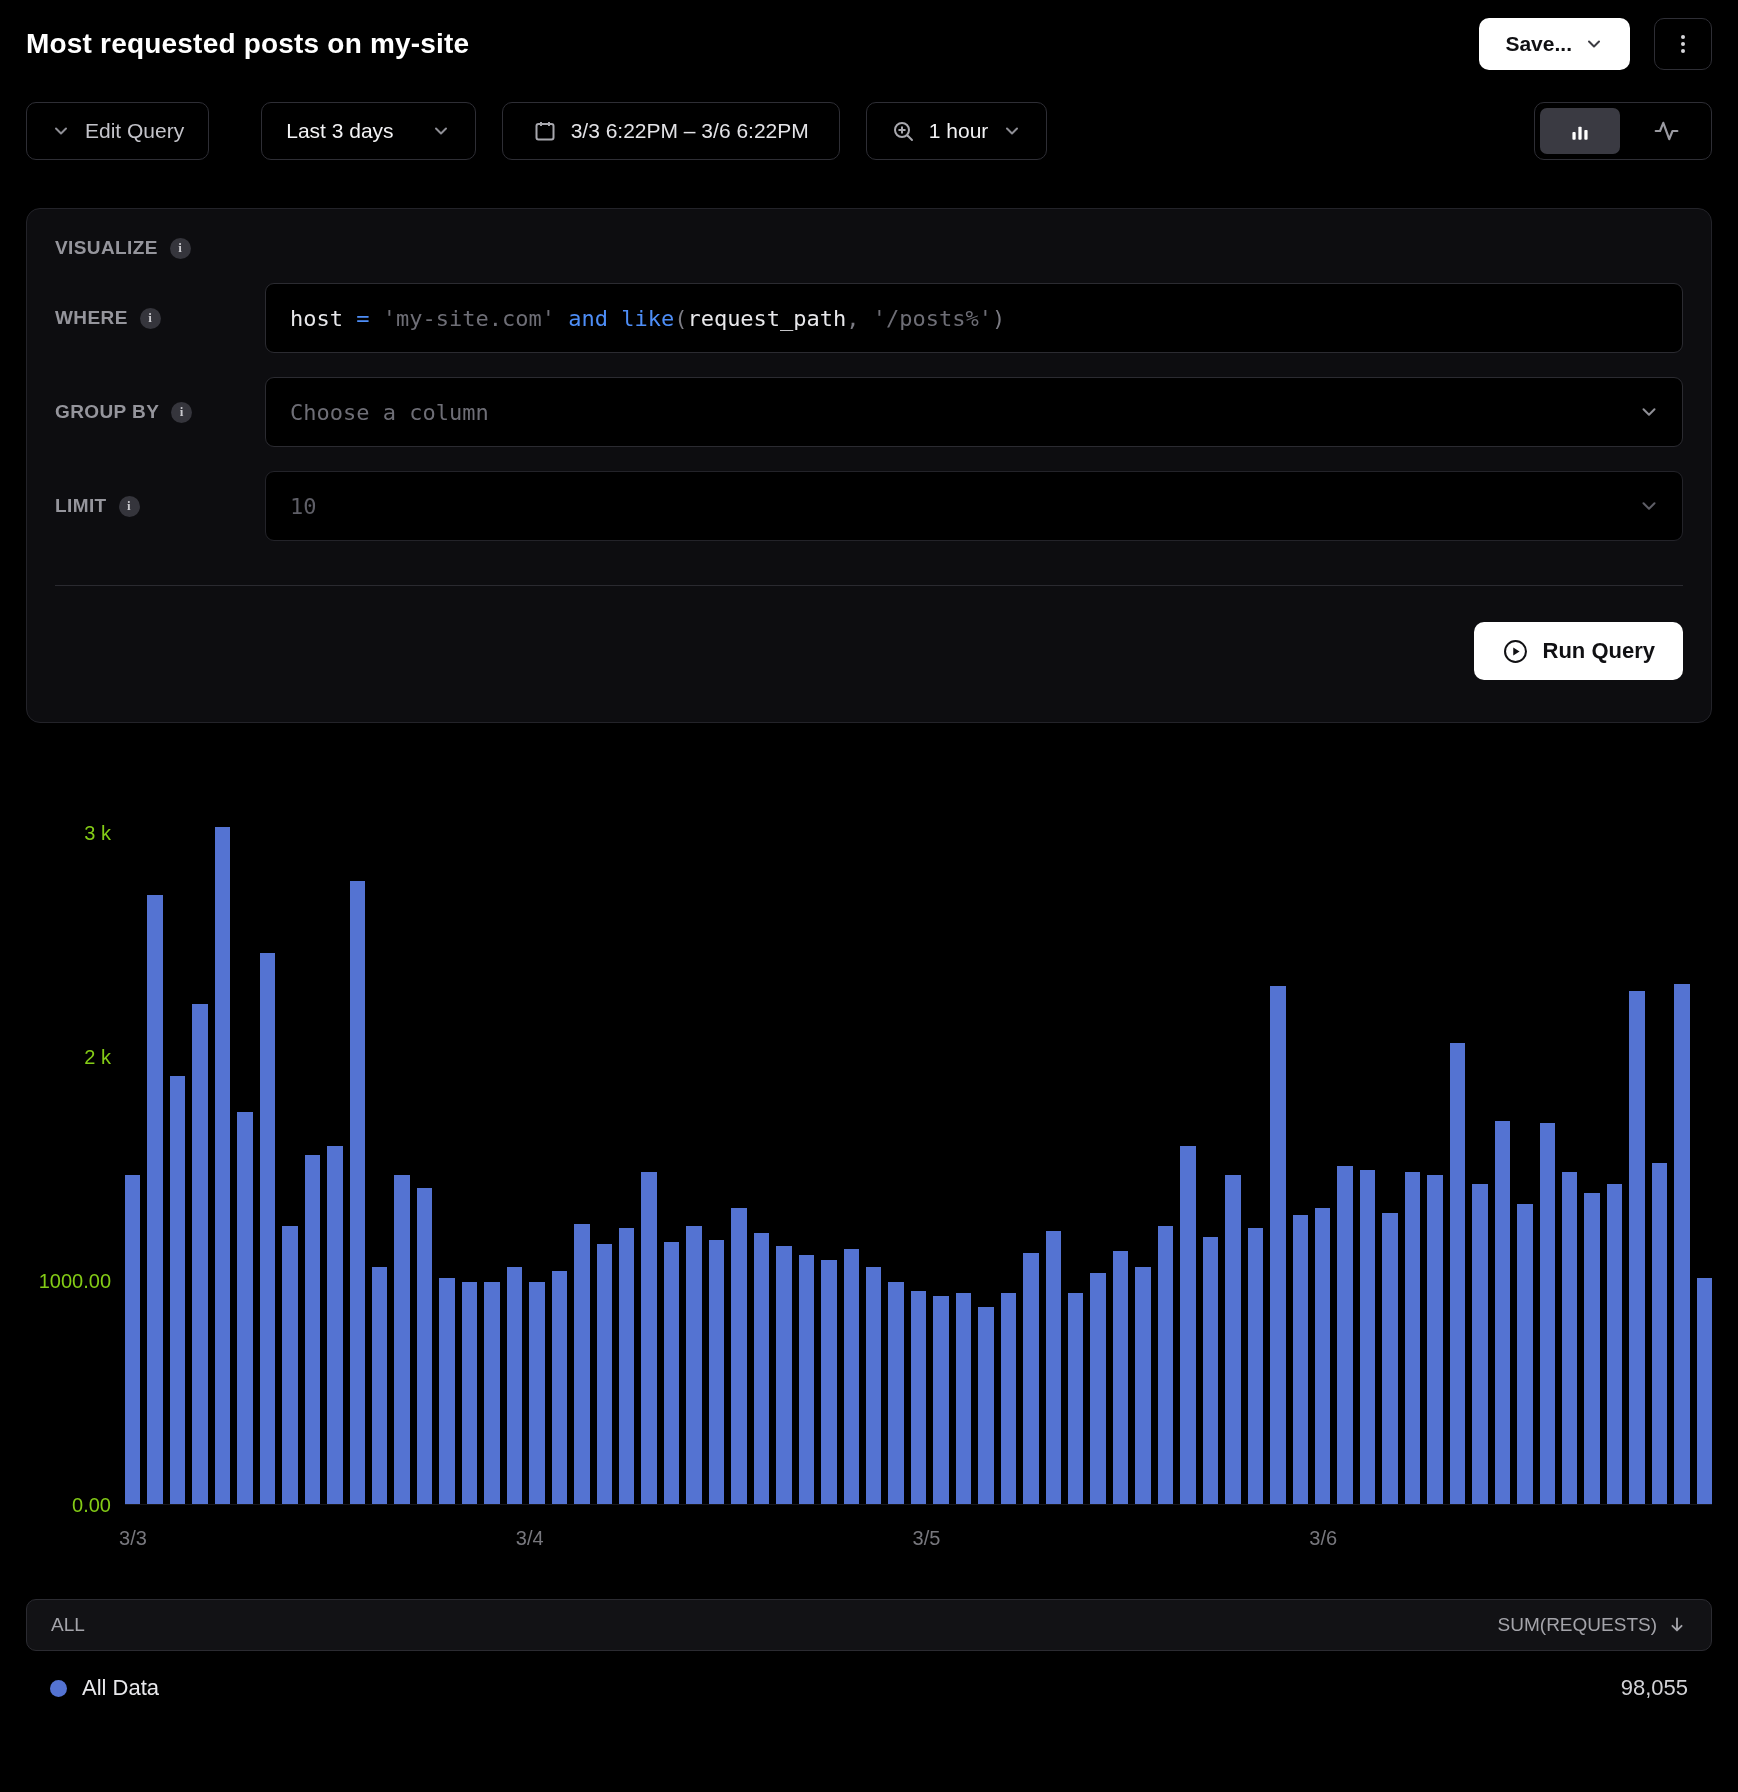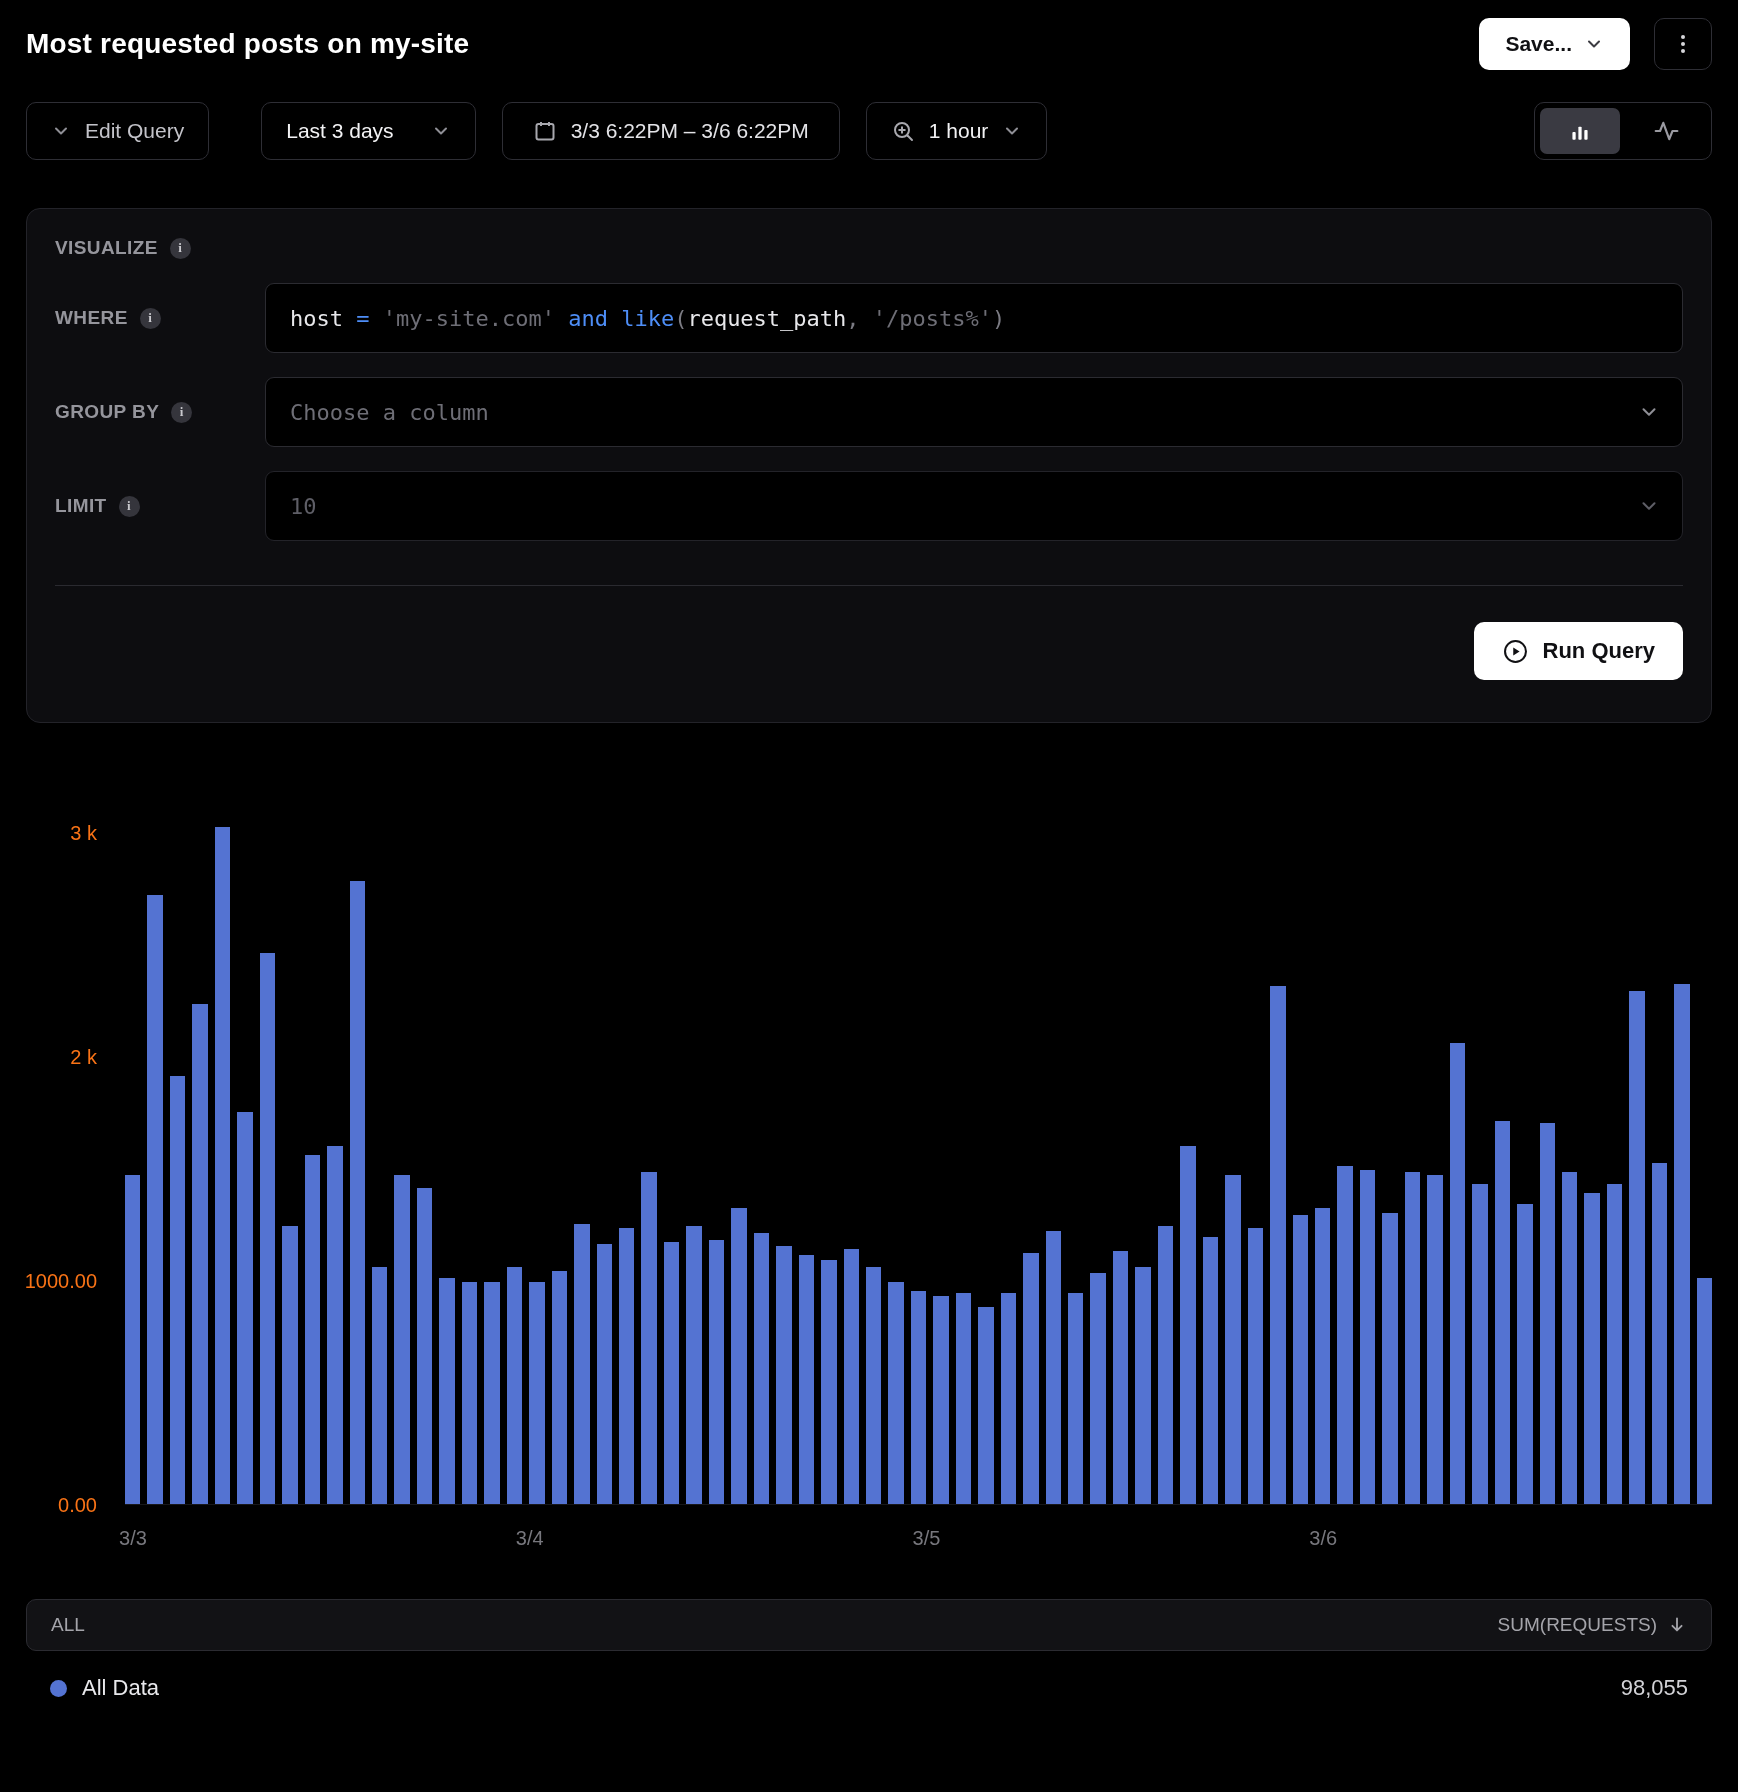--- a/index.html
+++ b/index.html
@@ -56,21 +56,21 @@
   .q-divider { border:none; border-top:1px solid #2A2A30; margin:44px 0 36px 0; }
   .run-row { display:flex; justify-content:flex-end; }
   .run-btn { display:flex; align-items:center; gap:14px; background:#FFFFFF; color:#101013;
     border:none; border-radius:10px; height:58px; padding:0 28px; font-size:22px; font-weight:600;
     font-family:inherit; cursor:pointer; }
 
   
   .chart-section { margin-top:68px; }
   .chart-body { display:flex; padding-top:24px; }
   .y-axis { flex:0 0 99px; position:relative; height:690px; }
-  .y-tick { position:absolute; right:28px; transform:translateY(50%); font-size:20px; color:#f97316;
+  .y-tick { position:absolute; right:14px; transform:translateY(50%); font-size:20px; color:#84cc16;
     white-space:nowrap; }
   .plot { flex:1; height:690px; display:flex; align-items:flex-end; gap:7px;
     border-bottom:1px solid #17171a; }
   .bar { flex:1 1 0; min-width:4px; }
   .x-axis-row { display:flex; height:52px; }
   .x-spacer { flex:0 0 99px; }
   .x-axis { flex:1; position:relative; }
   .x-tick { position:absolute; top:22px; transform:translateX(-50%); font-size:20px; color:#77777D; }
 
   

